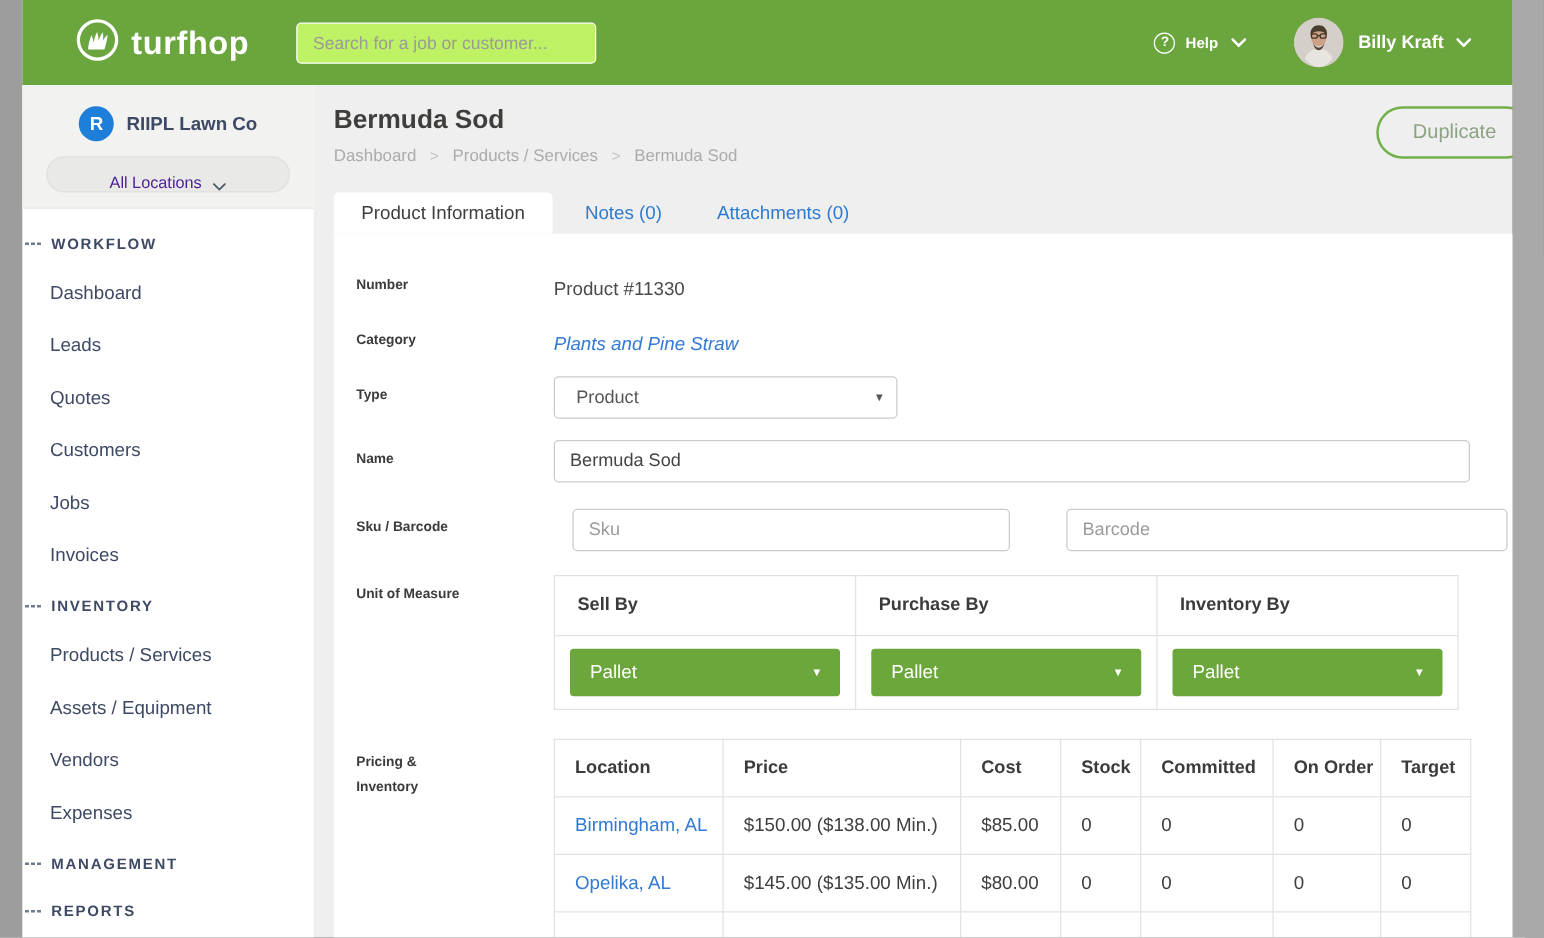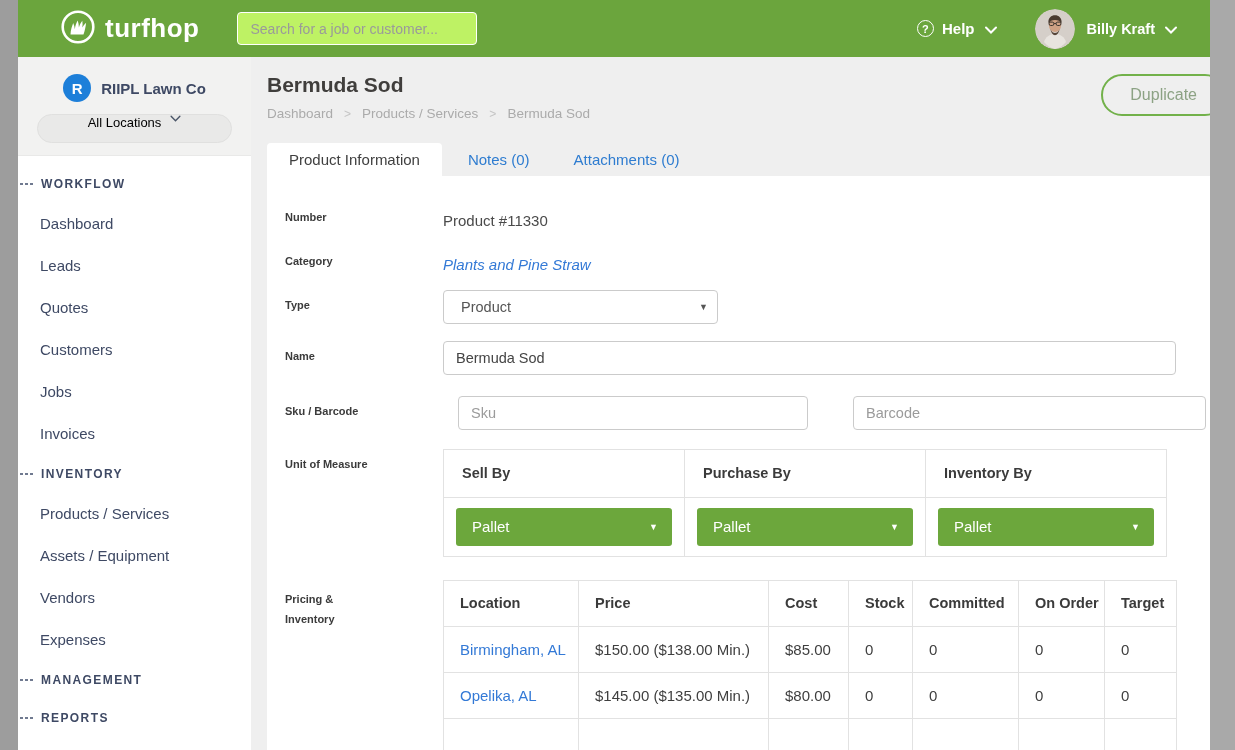--- a/index.html
+++ b/index.html
@@ -4,49 +4,49 @@
 <style>
   * { margin:0; padding:0; box-sizing:border-box; }
   html,body { background:#9f9f9f; }
   body { font-family:"Liberation Sans", sans-serif; }
   .screen { position:relative; width:1235px; height:750px; overflow:hidden; background:#9f9f9f; }
   .window { position:absolute; left:18px; top:0; width:1192px; height:750px; background:#efefef; }
   .right-strip { position:absolute; right:0; top:0; width:25px; height:750px; background:#a9a9a9; }
   .left-strip { position:absolute; left:0; top:0; width:18px; height:750px; background:#9d9d9d; }
 
   
-  .topbar { height:57px; background:#6ba53d; display:flex; align-items:center; padding:0 33px 0 42px; }
+  .topbar { height:68px; background:#6ba53d; display:flex; align-items:center; padding:0 33px 0 42px; }
   .brand { display:flex; align-items:center; gap:9px; }
   .brand-text { color:#fff; font-size:26px; font-weight:bold; letter-spacing:.5px; }
   .search-box { margin-left:38px; width:240px; height:33px; border:1px solid #fff; border-radius:4px;
                 background:#bef264; font-size:14px; color:#555; padding:0 12px; outline:none; }
   .search-box::placeholder { color:#9a9a9a; }
   .top-right { margin-left:auto; display:flex; align-items:center; }
   .help-group { display:flex; align-items:center; gap:8px; color:#fff; cursor:pointer; }
   .help-circle { width:17px; height:17px; border:1.5px solid #fff; border-radius:50%;
                  display:flex; align-items:center; justify-content:center; font-size:11px; font-weight:bold; }
-  .help-label { font-size:15px; font-weight:bold; }
+  .help-label { font-size:12px; font-weight:bold; }
   .chev { display:inline-block; margin-left:2px; }
   .avatar-wrap { width:40px; height:40px; border-radius:50%; overflow:hidden; margin-left:38px; cursor:pointer; flex-shrink:0; }
   .user-name { color:#fff; font-size:14.5px; font-weight:bold; margin-left:12px; cursor:pointer; }
   .user-chev { margin-left:10px; }
 
   
   .app-body { display:flex; height:693px; }
 
   
   .sidebar { width:233px; background:#fff; flex-shrink:0; }
   .org-block { height:99px; background:#f2f2f1; border-bottom:1px solid #e9e9e8; padding-top:17px; }
   .org-row { display:flex; align-items:center; justify-content:center; gap:10px; }
   .org-logo { width:28px; height:28px; border-radius:50%; background:#1d7fd9; color:#fff; font-size:15px;
               font-weight:bold; display:flex; align-items:center; justify-content:center; }
   .org-name { font-size:15px; font-weight:bold; color:#3e4964; }
   .loc-pill { margin:12px auto 0; width:195px; height:29px; border-radius:15px; background:#e9e9e8;
-              border:1px solid #e0e0df; display:flex; align-items:flex-start; justify-content:center; gap:9px;
-              font-size:13px; color:#000000; cursor:pointer; }
+              border:1px solid #e0e0df; display:flex; align-items:flex-end; justify-content:center; gap:9px;
+              font-size:13px; color:#4c1d95; cursor:pointer; }
   .nav { padding-top:8px; }
   .nav-section { display:flex; align-items:center; height:36px; margin-top:2px; padding-left:2px; gap:8px; cursor:pointer; }
   .dashes { width:13px; height:2px; background:repeating-linear-gradient(90deg,#707a90 0 3px,transparent 3px 5px); }
   .nav-section span { font-size:12px; font-weight:bold; letter-spacing:1.4px; color:#3e4964; }
   .nav-item { height:42px; display:flex; align-items:center; padding-left:22px; font-size:15px; color:#3e4964; cursor:pointer; }
 
   
   .content { flex:1; padding:16px 13px 0 16px; display:flex; flex-direction:column; }
   .page-head { display:flex; align-items:flex-start; }
   .page-title { font-size:21px; font-weight:bold; color:#403e3c; }

